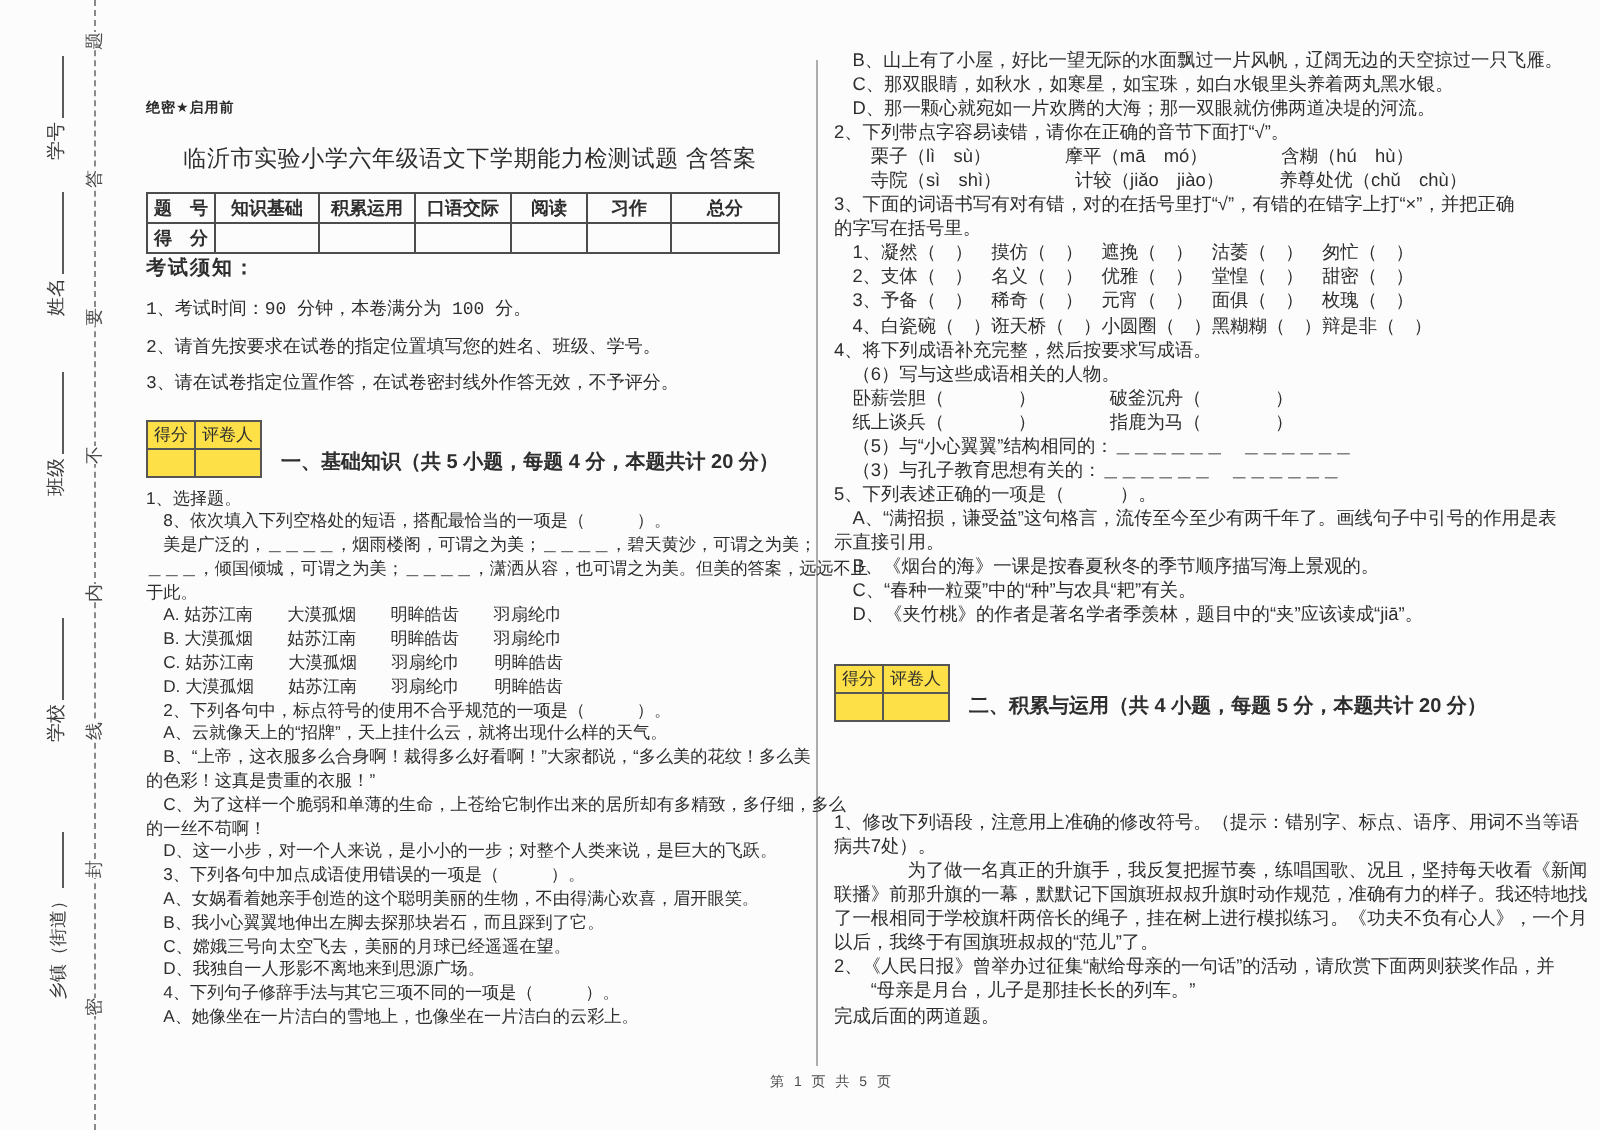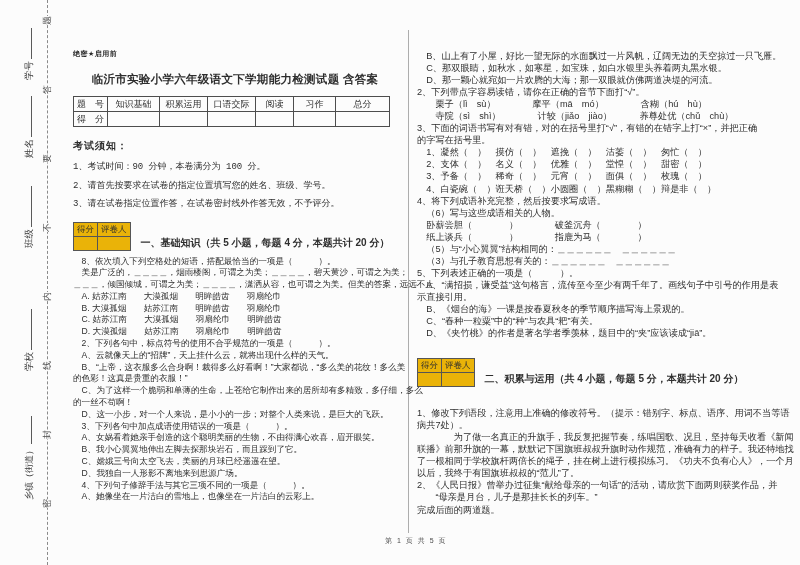--- a/index.html
+++ b/index.html
@@ -19,46 +19,46 @@
   .sf-blank{flex:1;border-bottom:1px solid #5a5a5a;margin:0 0 3px 2px;min-width:14px;}
   .f1{top:80px;width:52px;}
   .f2{top:158px;width:62px;}
   .f3{top:248px;width:62px;}
   .f4{top:371px;width:62px;}
   .f5{top:500px;width:84px;}
   .f5 .sf-label{font-size:9px;}
 
   
   .col-left{position:absolute;left:73px;top:0;width:324px;padding-top:49px;box-sizing:border-box;}
-  .col-right{position:absolute;left:417px;top:0;width:376px;padding-top:50px;box-sizing:border-box;}
+  .col-right{position:absolute;left:417px;top:0;width:376px;padding-top:24px;box-sizing:border-box;}
   .col-divider{position:absolute;left:408px;top:30px;height:503px;width:0;border-left:1px solid #adadad;}
 
   .classification{font-size:7px;font-weight:bold;letter-spacing:.5px;color:#2a2a2a;}
-  .title{margin-top:13px;font-size:11.5px;font-weight:bold;text-align:center;letter-spacing:.3px;white-space:nowrap;}
+  .title{margin-top:13px;font-size:11.5px;font-weight:normal;text-align:center;letter-spacing:.3px;white-space:nowrap;}
 
   table.score-table{margin-top:9px;border-collapse:collapse;width:316px;table-layout:fixed;}
-  table.score-table th,table.score-table td{border:1px solid #4d4d4d;font-size:9px;font-weight:normal;
+  table.score-table th,table.score-table td{border:1px solid #4d4d4d;font-size:9px;font-weight:bold;
         text-align:center;height:14px;padding:0;line-height:14px;}
 
-  .notice-h{margin-top:12px;font-size:10px;font-weight:bold;letter-spacing:1px;}
+  .notice-h{font-size:10px;font-weight:bold;letter-spacing:1px;}
   .notes{margin-top:5px;font-family:Liberation Mono, monospace;}
   .note-line{font-size:9px;line-height:18.5px;white-space:nowrap;}
 
   .gbox-row{margin-top:8px;display:flex;align-items:flex-end;}
-  table.gbox{border-collapse:collapse;background:#eab308;}
+  table.gbox{border-collapse:collapse;background:#fde047;}
   table.gbox td{border:1px solid #555;font-size:8.5px;text-align:center;padding:0 3px;
         height:13px;line-height:13px;white-space:nowrap;}
   table.gbox tr.empty td{height:13px;}
   .sec-h{font-size:10px;font-weight:bold;margin:0 0 1px 10px;white-space:nowrap;}
 
   .lines{margin-top:5px;}
   .left-lines div{font-size:8.6px;line-height:11.8px;white-space:nowrap;}
   .right-lines div,.sec2-lines div{font-size:9.2px;line-height:12.05px;white-space:nowrap;}
   .gbox-row2{margin-top:19px;}
-  .sec2-lines{margin-top:20px;}
+  .sec2-lines{margin-top:44px;}
 
   .footer{position:absolute;left:385px;top:536px;font-size:7px;letter-spacing:1.5px;color:#4a4a4a;white-space:nowrap;}
 </style>
 </head>
 <body>
 
 <div class="page">
 
   <div class="seal-dashed-line"></div>
   <div class="seal-chars">
@@ -148,23 +148,25 @@
         <tr class="empty">
           <td></td>
           <td></td>
         </tr>
       </tbody>
         </table>
       <div class="sec-h">一、基础知识（共 5 小题，每题 4 分，本题共计 20 分）</div>
     </div>
 
     <div class="lines left-lines">
+        <div class="">1、选择题。</div>
         <div class="">　8、依次填入下列空格处的短语，搭配最恰当的一项是（　　　）。</div>
         <div class="">　美是广泛的，＿＿＿＿，烟雨楼阁，可谓之为美；＿＿＿＿，碧天黄沙，可谓之为美；</div>
         <div class="">＿＿＿，倾国倾城，可谓之为美；＿＿＿＿，潇洒从容，也可谓之为美。但美的答案，远远不止</div>
+        <div class="">于此。</div>
         <div class="">　A. 姑苏江南　　大漠孤烟　　明眸皓齿　　羽扇纶巾</div>
         <div class="">　B. 大漠孤烟　　姑苏江南　　明眸皓齿　　羽扇纶巾</div>
         <div class="">　C. 姑苏江南　　大漠孤烟　　羽扇纶巾　　明眸皓齿</div>
         <div class="">　D. 大漠孤烟　　姑苏江南　　羽扇纶巾　　明眸皓齿</div>
         <div class="">　2、下列各句中，标点符号的使用不合乎规范的一项是（　　　）。</div>
         <div class="">　A、云就像天上的“招牌”，天上挂什么云，就将出现什么样的天气。</div>
         <div class="">　B、“上帝，这衣服多么合身啊！裁得多么好看啊！”大家都说，“多么美的花纹！多么美</div>
         <div class="">的色彩！这真是贵重的衣服！”</div>
         <div class="">　C、为了这样一个脆弱和单薄的生命，上苍给它制作出来的居所却有多精致，多仔细，多么</div>
         <div class="">的一丝不苟啊！</div>

